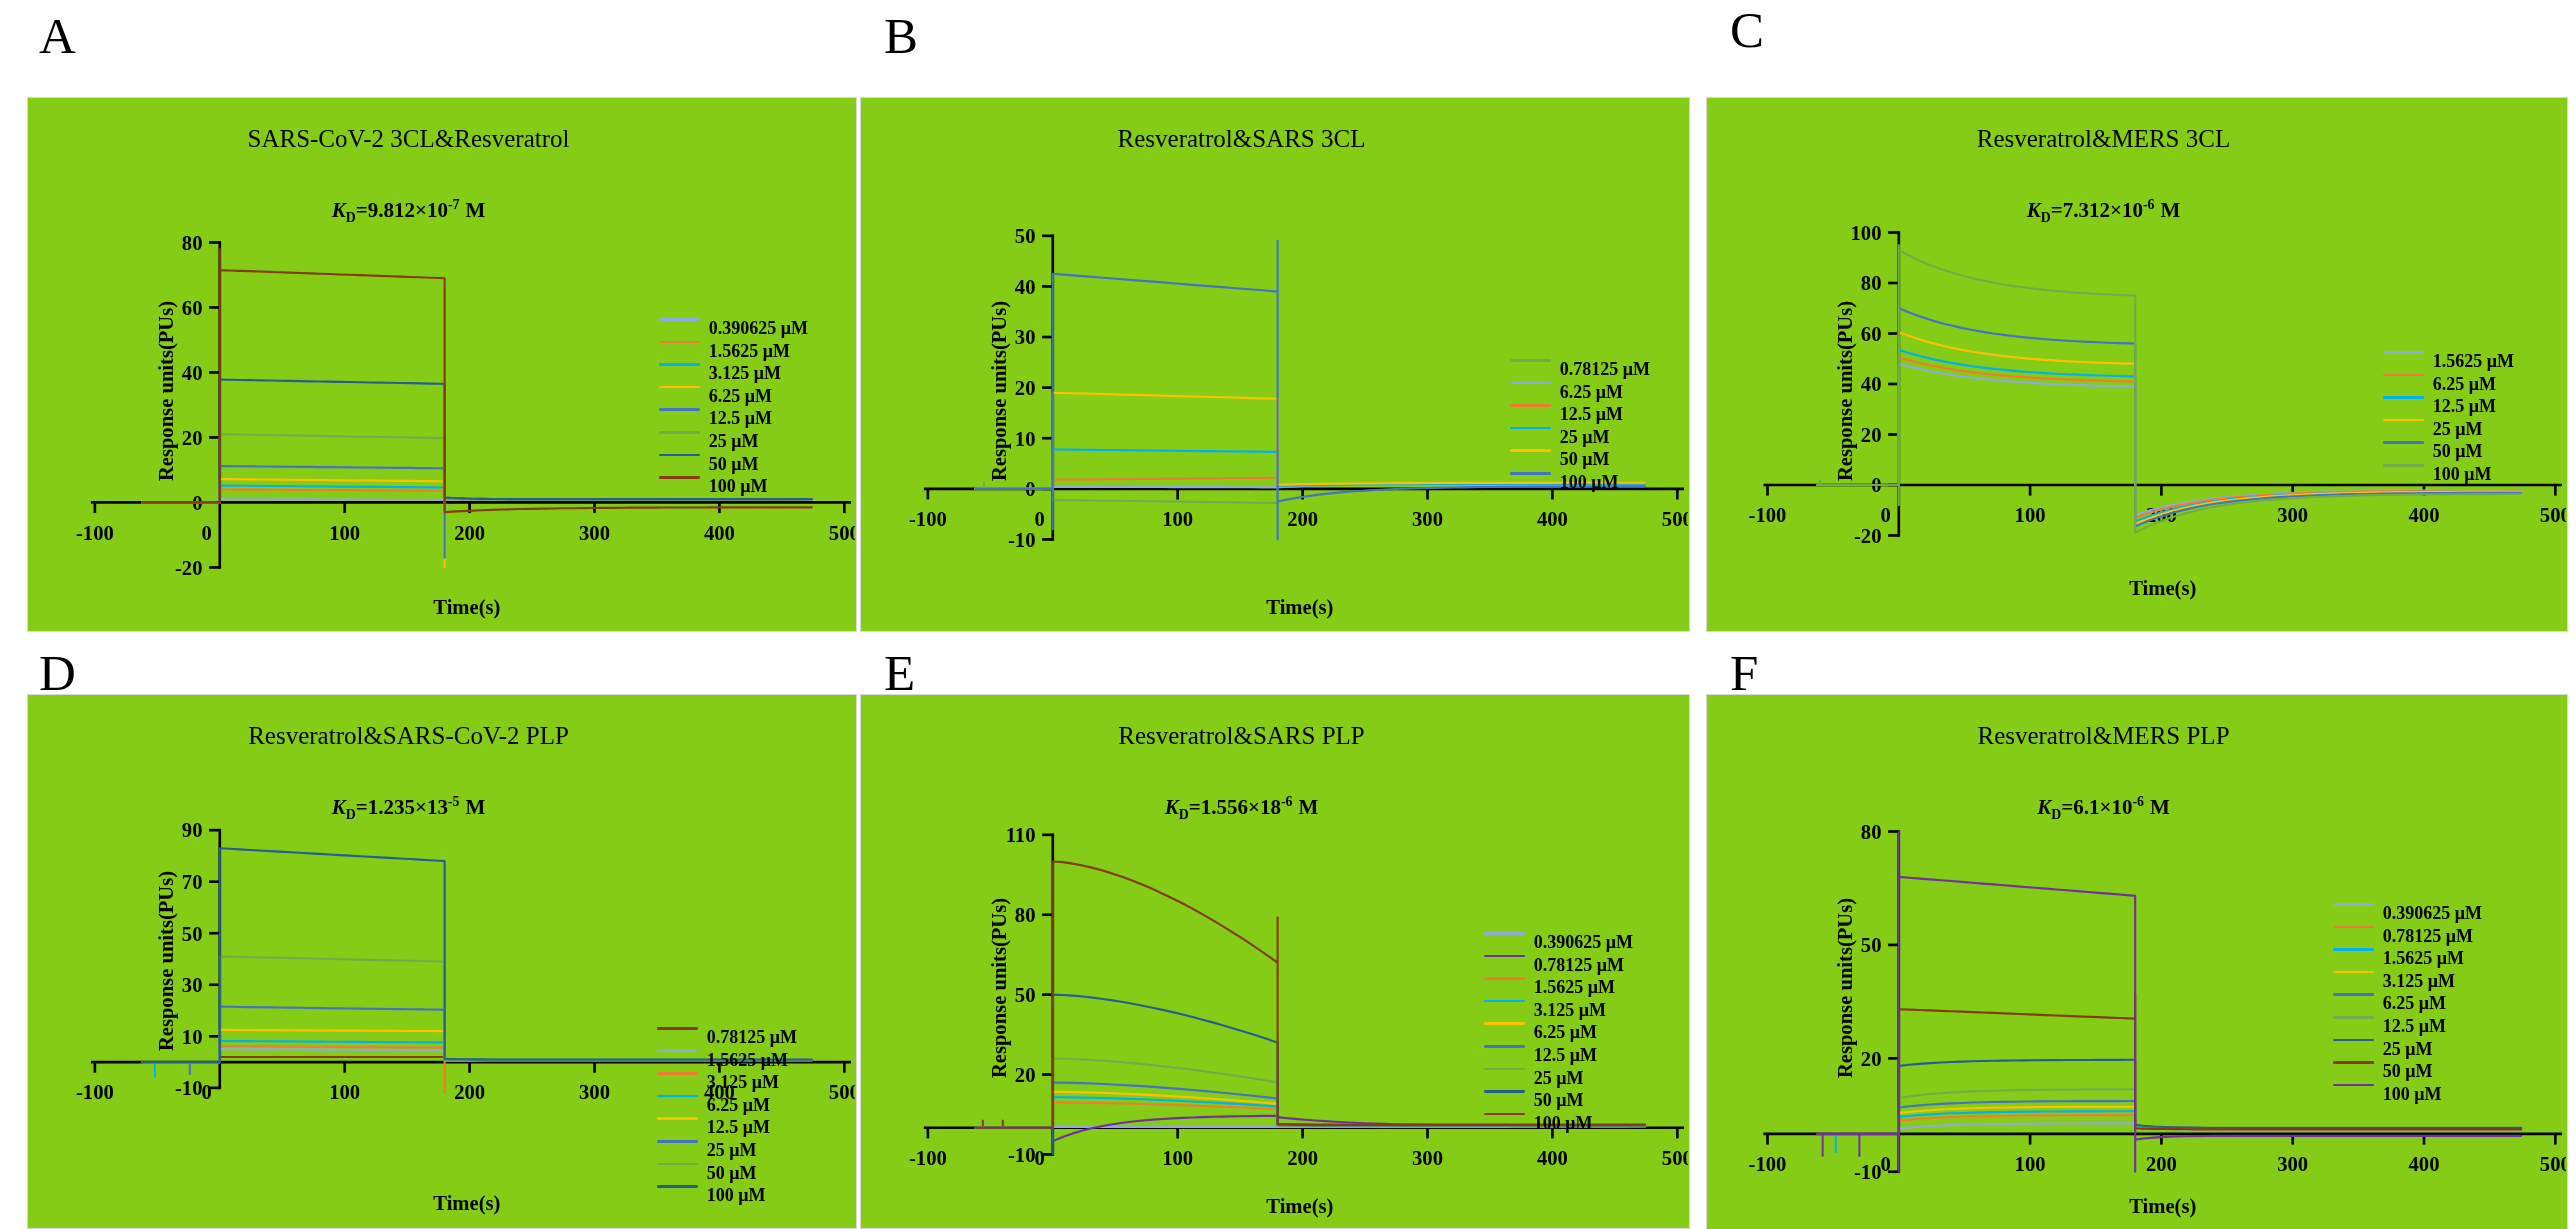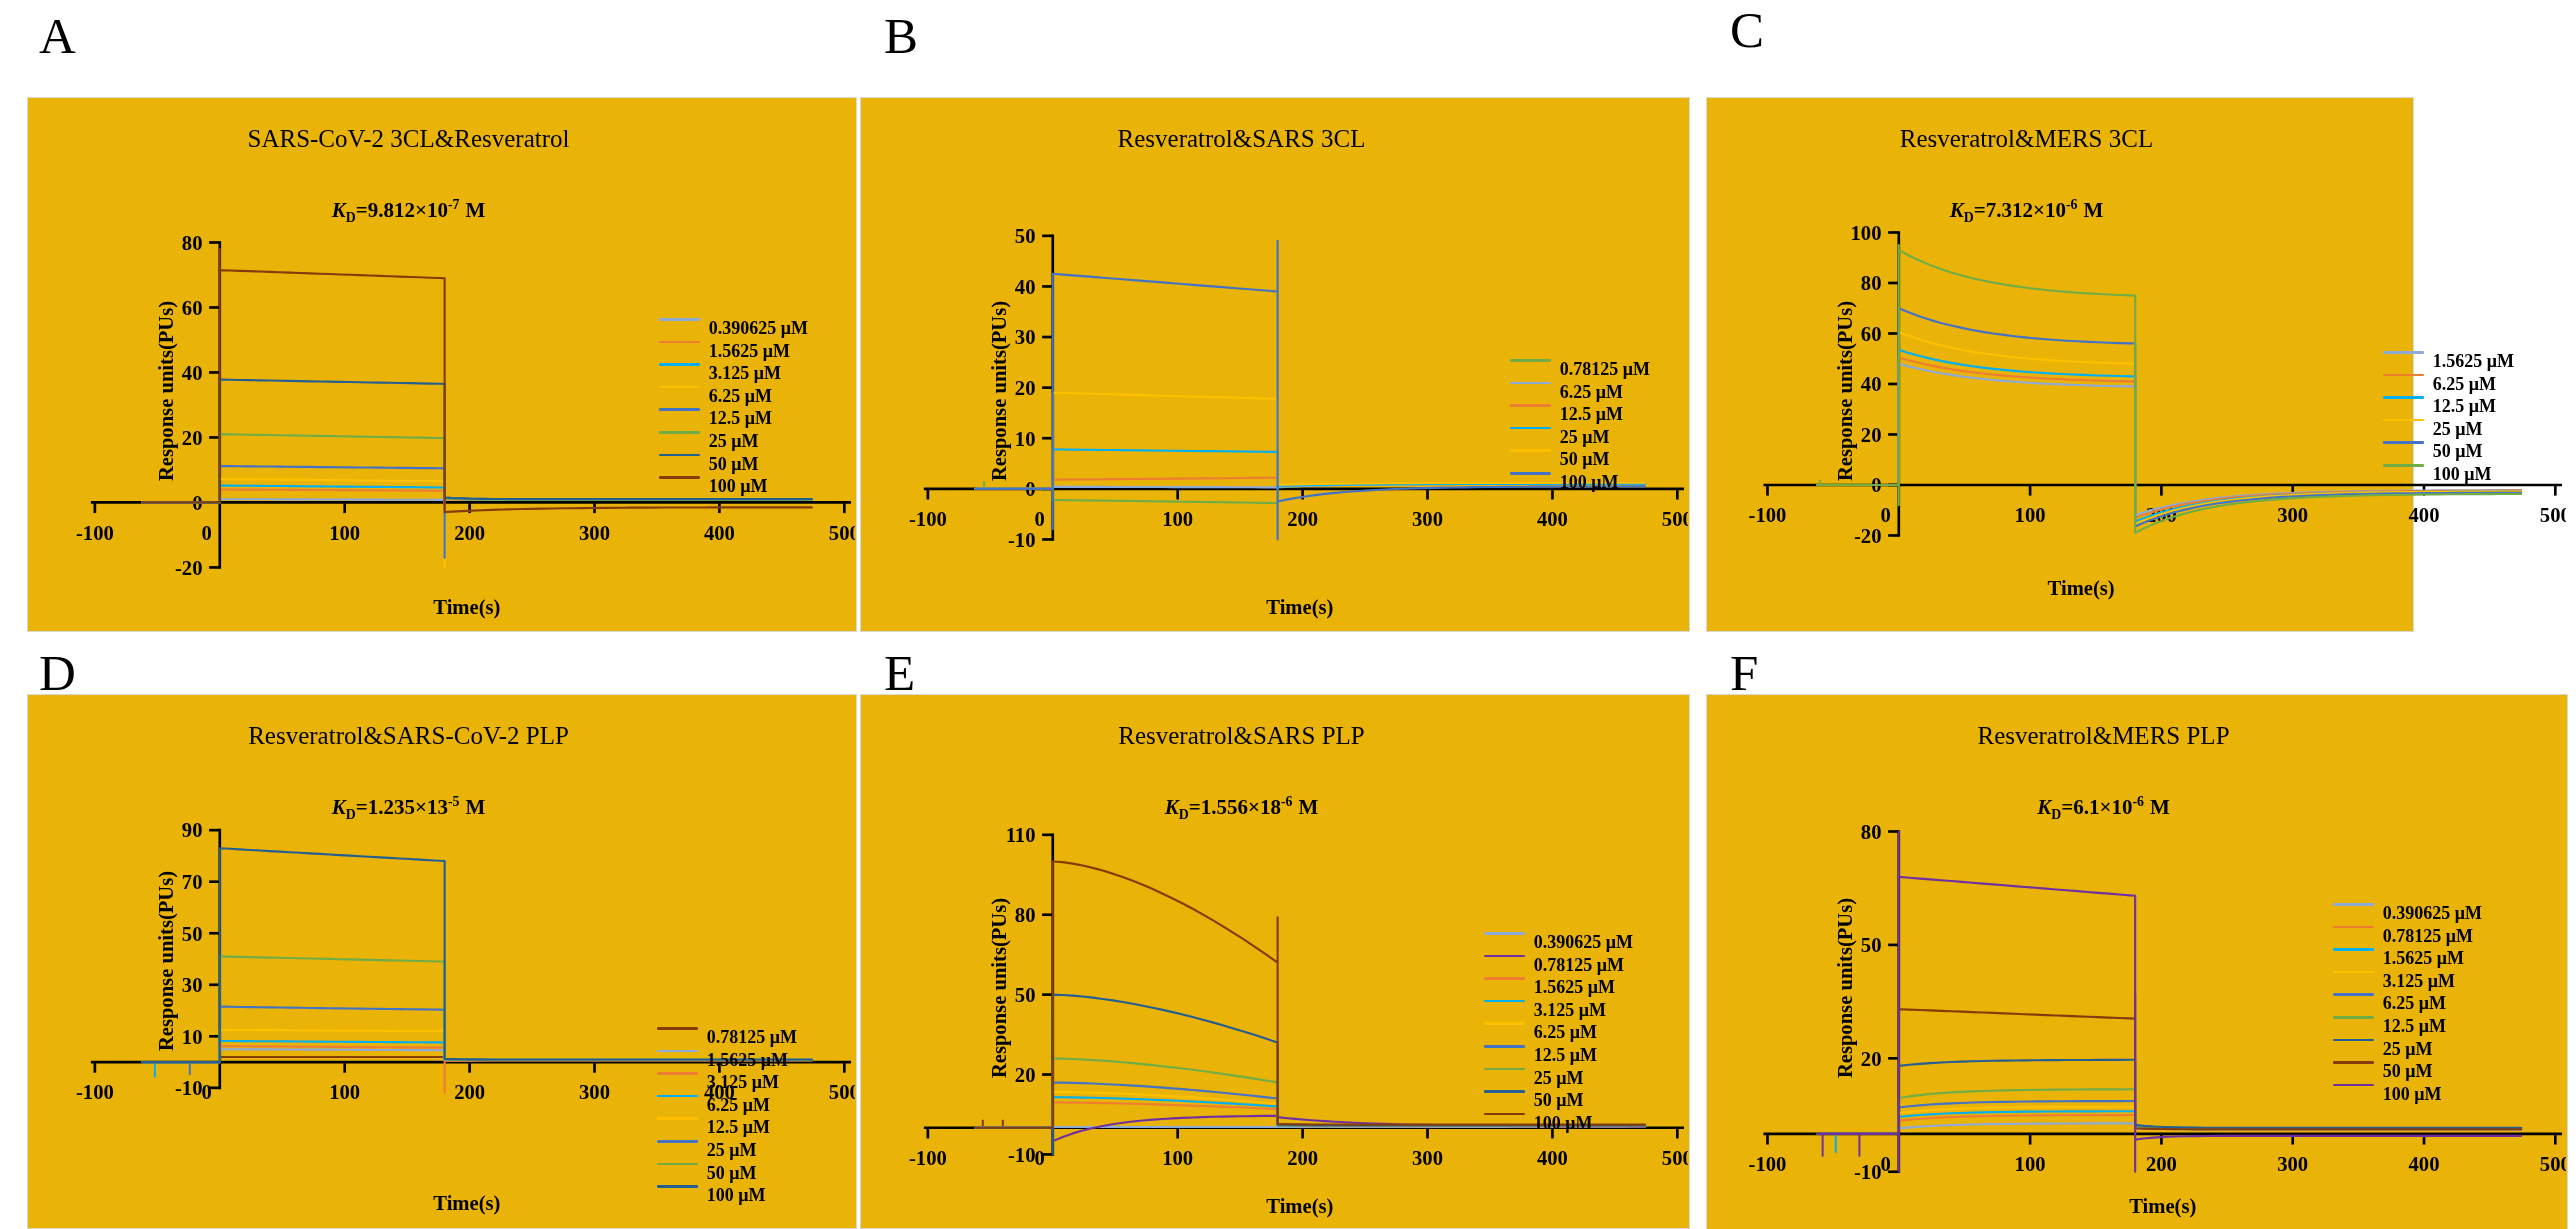--- a/index.html
+++ b/index.html
@@ -1,20 +1,20 @@
 <!DOCTYPE html>
 <html style="font-size:10.7px"><head>
 <meta charset="utf-8">
 <style>
   html,body{margin:0;padding:0;background:#fff}
   body{width:2576px;height:1230px;position:relative;font-family:"Liberation Serif","DejaVu Serif",serif;color:#000}
-  .panel{position:absolute;background:#eab308;border:1.3px solid #d8d8d8;box-sizing:border-box}
+  .panel{position:absolute;background:#84cc16;border:1.3px solid #d8d8d8;box-sizing:border-box}
   .p0{left:27px;top:97px;width:830px;height:535px}
   .p1{left:860px;top:97px;width:830px;height:535px}
-  .p2{left:1706px;top:97px;width:708px;height:535px}
+  .p2{left:1706px;top:97px;width:862px;height:535px}
   .p3{left:27px;top:694px;width:830px;height:535px}
   .p4{left:860px;top:694px;width:830px;height:535px}
   .p5{left:1706px;top:694px;width:862px;height:685px}
   .plabel{position:absolute;font-size:51px;line-height:1;color:#000}
   .l0{left:39px;top:10.7px}.l1{left:884px;top:10.7px}.l2{left:1730px;top:5.3px}
   .l3{left:39px;top:648px}.l4{left:884px;top:648px}.l5{left:1730px;top:648px}
   .ptitle{position:absolute;top:27px;left:0;right:67px;text-align:center;font-size:25px;white-space:nowrap}
   .kd{position:absolute;top:99px;left:0;right:67px;text-align:center;font-size:21px;font-weight:bold}
   .kd i{font-style:italic}
   .kd sub{font-size:66%}

